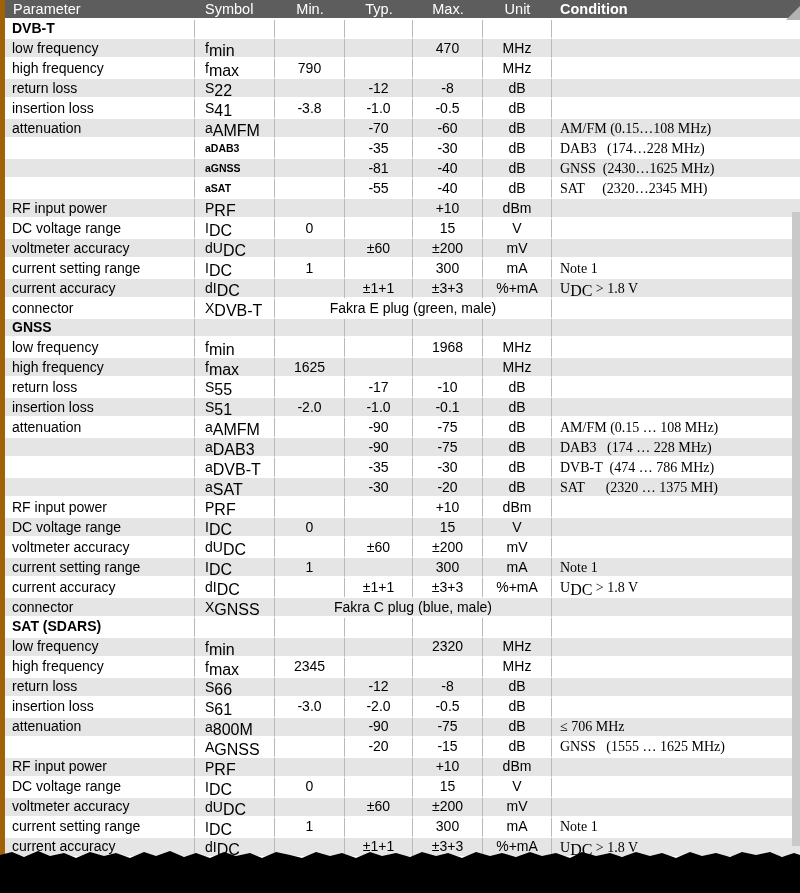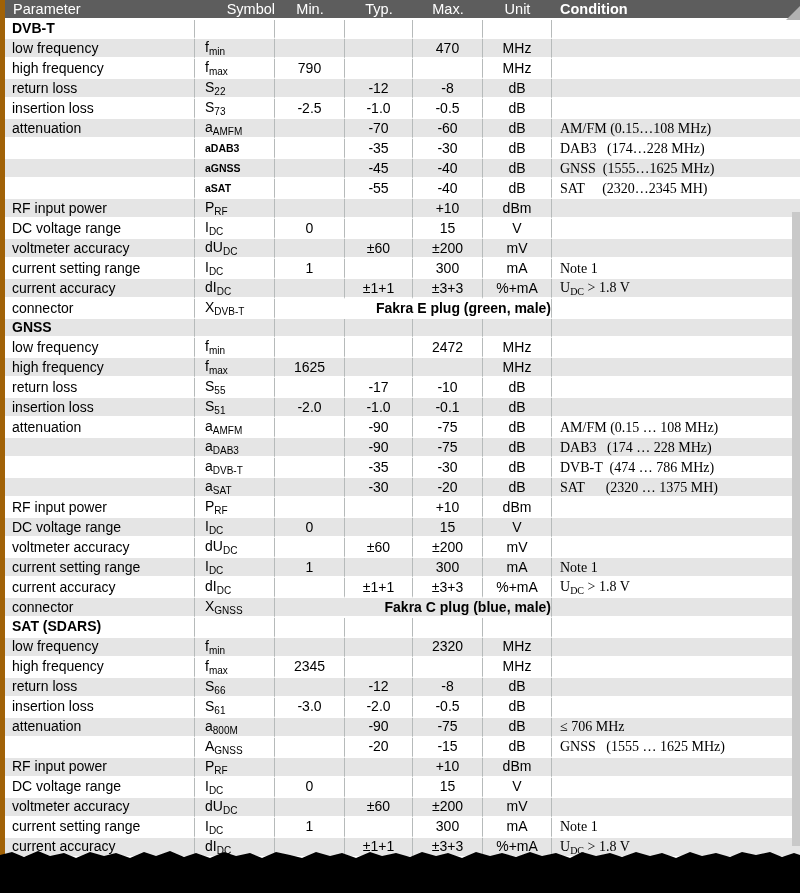--- a/index.html
+++ b/index.html
@@ -21,38 +21,38 @@
   }
   thead th{
     background:var(--header-bg,#5d5d5d);
     color:var(--header-fg,#ffffff);
     font-weight:normal;font-size:14.5px;
     height:18px;line-height:18px;
     padding:0;border-bottom:2px solid #fff;
     text-align:center;vertical-align:middle;
   }
   thead th.h-param{text-align:left;padding-left:8px;}
-  thead th.h-sym{text-align:right;padding-left:10px;}
+  thead th.h-sym{text-align:left;padding-left:10px;}
   thead th.h-cond{text-align:left;padding-left:8px;font-weight:bold;}
   td{
     height:17.2px;line-height:17px;
     padding:0;vertical-align:middle;
     border-bottom:2px solid #fff;
     background:#fff;overflow:hidden;
   }
   tr.alt td{background:var(--alt-bg,#e5e5e5);}
   td.vr{border-right:1px solid #b6baba;}
   td.c-param{text-align:left;padding-left:7px;}
   td.c-sym{text-align:left;padding-left:10px;}
   td.c-num,td.c-unit{text-align:center;}
   td.c-cond{text-align:left;padding-left:8px;white-space:pre;font-family:Liberation Serif, serif;}
-  td.c-plug{text-align:right;font-weight:bold;}
+  td.c-plug{text-align:center;}
   tr.section td.c-param{font-weight:bold;}
   .rt-t{font-size:14px;}
-  .rt-s{font-size:10px;position:relative;top:3px;}
+  .rt-s{font-size:16px;position:relative;top:3px;}
   .rt-sm{font-size:10.5px;font-weight:bold;}
   #fold-notch{
     position:absolute;top:6px;right:0;
     width:0;height:0;
     border-top:14px solid transparent;
     border-right:14px solid #b2b2b2;
   }
   #right-strip{
     position:absolute;top:212px;left:792px;
     width:8px;height:634px;
@@ -123,22 +123,22 @@
           <td class="c-param vr">return loss</td>
           <td class="c-sym vr"><span class="rt-t">S</span><span class="rt-s">22</span></td>
           <td class="c-num vr"></td>
           <td class="c-num vr">-12</td>
           <td class="c-num vr">-8</td>
           <td class="c-unit vr">dB</td>
           <td class="c-cond"></td>
         </tr>
         <tr class="">
           <td class="c-param vr">insertion loss</td>
-          <td class="c-sym vr"><span class="rt-t">S</span><span class="rt-s">73</span></td>
-          <td class="c-num vr">-2.5</td>
+          <td class="c-sym vr"><span class="rt-t">S</span><span class="rt-s">41</span></td>
+          <td class="c-num vr">-3.8</td>
           <td class="c-num vr">-1.0</td>
           <td class="c-num vr">-0.5</td>
           <td class="c-unit vr">dB</td>
           <td class="c-cond"></td>
         </tr>
         <tr class="alt ">
           <td class="c-param vr">attenuation</td>
           <td class="c-sym vr"><span class="rt-t">a</span><span class="rt-s">AMFM</span></td>
           <td class="c-num vr"></td>
           <td class="c-num vr">-70</td>
@@ -152,24 +152,24 @@
           <td class="c-num vr"></td>
           <td class="c-num vr">-35</td>
           <td class="c-num vr">-30</td>
           <td class="c-unit vr">dB</td>
           <td class="c-cond"><span class="rt-t">DAB3   (174…228 MHz)</span></td>
         </tr>
         <tr class="alt ">
           <td class="c-param vr"></td>
           <td class="c-sym vr"><span class="rt-sm">aGNSS</span></td>
           <td class="c-num vr"></td>
-          <td class="c-num vr">-45</td>
+          <td class="c-num vr">-81</td>
           <td class="c-num vr">-40</td>
           <td class="c-unit vr">dB</td>
-          <td class="c-cond"><span class="rt-t">GNSS  (1555…1625 MHz)</span></td>
+          <td class="c-cond"><span class="rt-t">GNSS  (2430…1625 MHz)</span></td>
         </tr>
         <tr class="">
           <td class="c-param vr"></td>
           <td class="c-sym vr"><span class="rt-sm">aSAT</span></td>
           <td class="c-num vr"></td>
           <td class="c-num vr">-55</td>
           <td class="c-num vr">-40</td>
           <td class="c-unit vr">dB</td>
           <td class="c-cond"><span class="rt-t">SAT     (2320…2345 MH)</span></td>
         </tr>
@@ -231,21 +231,21 @@
           <td class="c-num vr"></td>
           <td class="c-num vr"></td>
           <td class="c-unit vr"></td>
           <td class="c-cond"></td>
         </tr>
         <tr class="">
           <td class="c-param vr">low frequency</td>
           <td class="c-sym vr"><span class="rt-t">f</span><span class="rt-s">min</span></td>
           <td class="c-num vr"></td>
           <td class="c-num vr"></td>
-          <td class="c-num vr">2472</td>
+          <td class="c-num vr">1968</td>
           <td class="c-unit vr">MHz</td>
           <td class="c-cond"></td>
         </tr>
         <tr class="alt ">
           <td class="c-param vr">high frequency</td>
           <td class="c-sym vr"><span class="rt-t">f</span><span class="rt-s">max</span></td>
           <td class="c-num vr">1625</td>
           <td class="c-num vr"></td>
           <td class="c-num vr"></td>
           <td class="c-unit vr">MHz</td>

